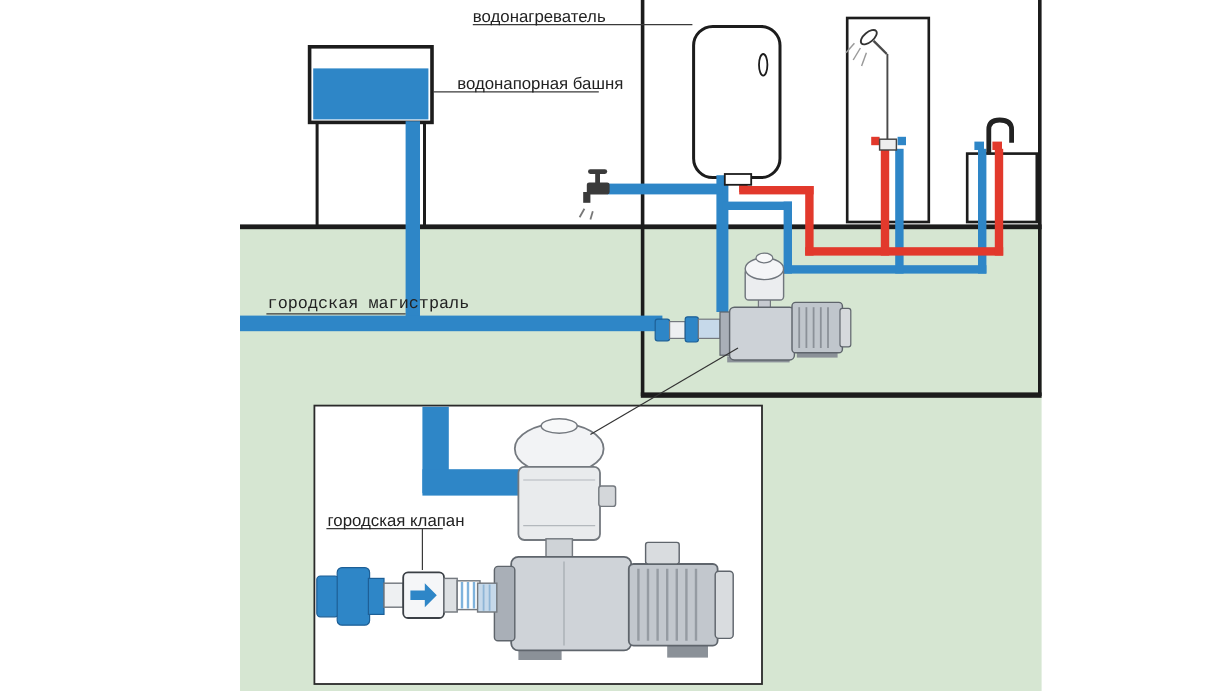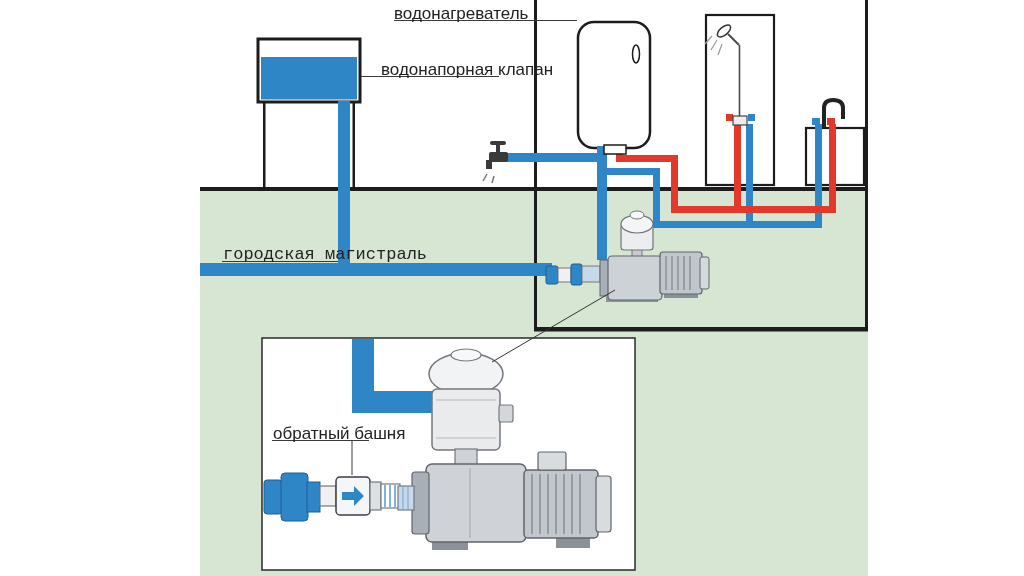--- a/index.html
+++ b/index.html
@@ -7,21 +7,21 @@
     position: relative;
     width: 1024px;
     height: 576px;
     background: #ffffff;
     overflow: hidden;
     font-family: "Liberation Sans", sans-serif;
   }
   .scene-svg { position: absolute; left: 0; top: 0; }
   .diagram-label {
     position: absolute;
-    font-size: 17px;
+    font-size: 14px;
     line-height: 13px;
     color: #222222;
     white-space: nowrap;
     z-index: 2;
   }
 </style>
 </head>
 <body>
 
 <div class="stage">
@@ -182,19 +182,19 @@
       <line x1="394" y1="20.5" x2="577" y2="20.5" stroke="#3a3a3a" stroke-width="1"></line>
       <line x1="361" y1="76.5" x2="499" y2="76.5" stroke="#3a3a3a" stroke-width="1"></line>
       <line x1="222" y1="261.5" x2="338" y2="261.5" stroke="#3a3a3a" stroke-width="1"></line>
       <line x1="272" y1="440.5" x2="369" y2="440.5" stroke="#3a3a3a" stroke-width="1"></line>
       <line x1="352" y1="440.5" x2="352" y2="475" stroke="#3a3a3a" stroke-width="1"></line>
     </g>
   </svg>
 
   <div class="diagram-label" style="left:394px; top:7px;">водонагреватель</div>
 
-  <div class="diagram-label" style="left:381px; top:63px;">водонапорная клапан</div>
+  <div class="diagram-label" style="left:381px; top:63px;">водонапорная башня</div>
 
   <div class="diagram-label" style="left:223px; top:248px;font-family:Liberation Mono, monospace;">городская магистраль</div>
 
-  <div class="diagram-label" style="left:273px; top:427px;">обратный башня</div>
+  <div class="diagram-label" style="left:273px; top:427px;">городская клапан</div>
 
 </div>
 
 </body></html>

